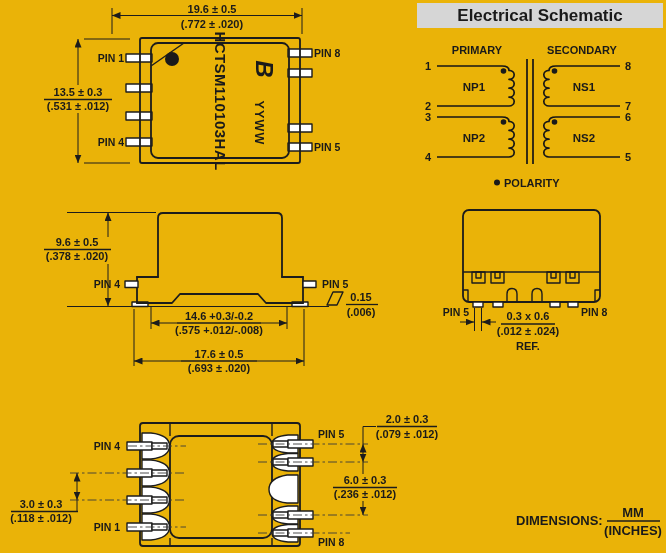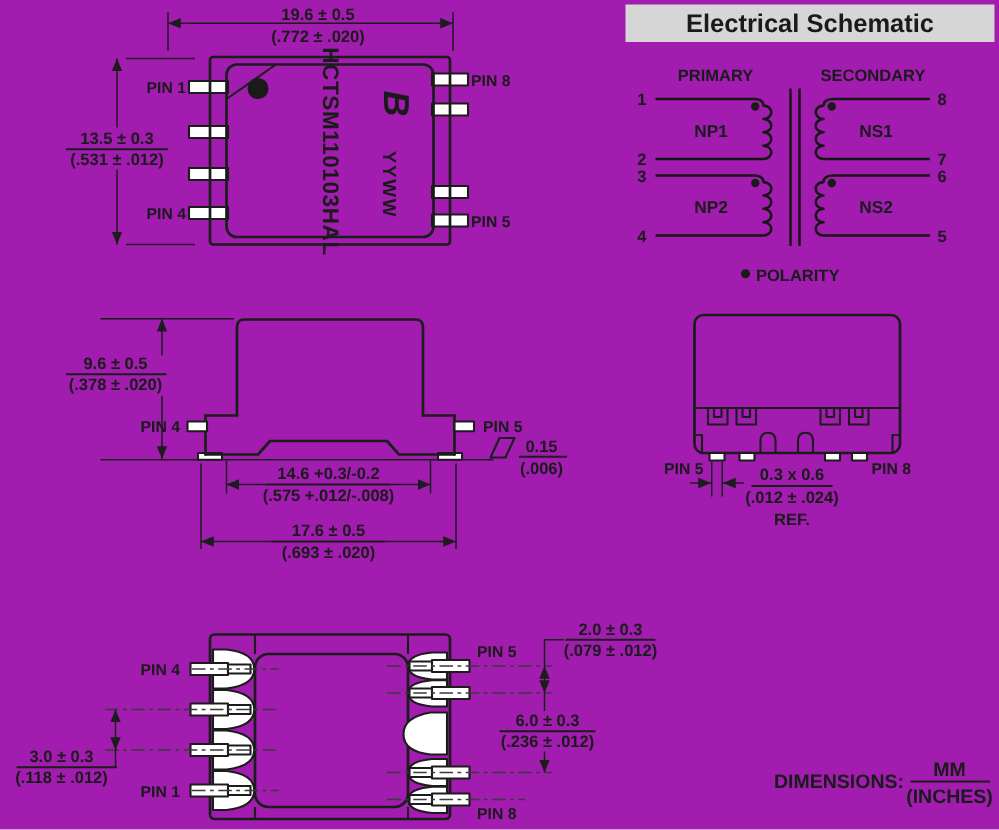--- a/index.html
+++ b/index.html
@@ -1,16 +1,16 @@
 <!DOCTYPE html>
 <html><head>
 <meta charset="utf-8">
 <style>
   html,body{margin:0;padding:0;background:#fff;}
-  .stage{width:666px;height:553px;position:relative;background:#a21caf;overflow:hidden;}
+  .stage{width:666px;height:553px;position:relative;background:#eab308;overflow:hidden;}
   svg text{font-family:"Liberation Sans",sans-serif;fill:#1a1a1a;}
   .dim{font-size:11px;font-weight:bold;}
   .lbl{font-size:10.5px;font-weight:bold;}
   .hdr{font-size:17px;font-weight:bold;}
   .sub{font-size:11px;font-weight:bold;}
   .wl{font-size:11.5px;font-weight:bold;}
   .num{font-size:11px;font-weight:bold;}
   .mark{font-size:15px;font-weight:bold;letter-spacing:.4px;}
   .logo{font-size:24px;font-weight:bold;font-style:italic;}
   .date{font-size:12.5px;font-weight:bold;letter-spacing:1.2px;}

